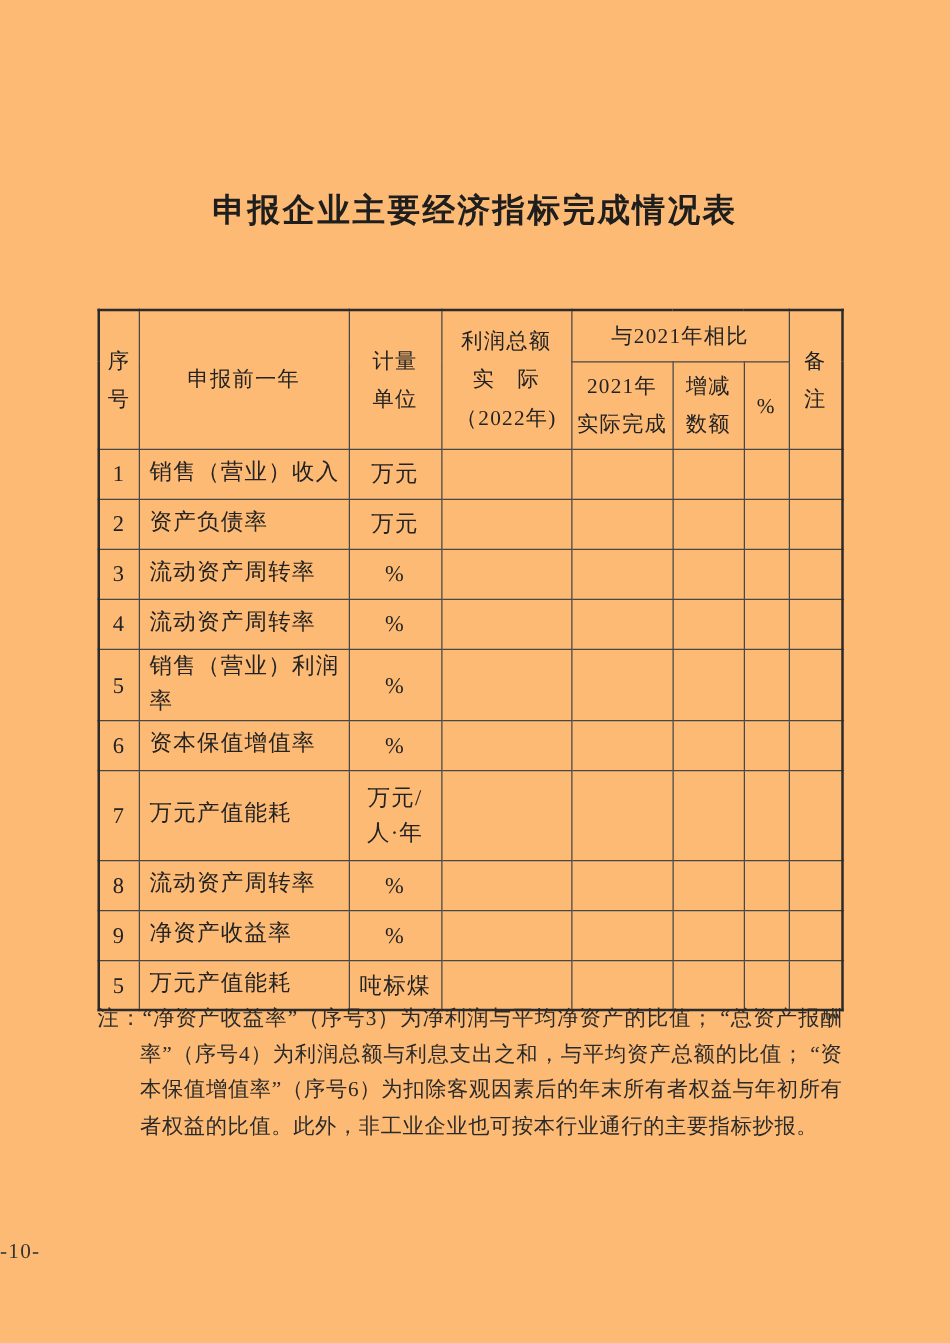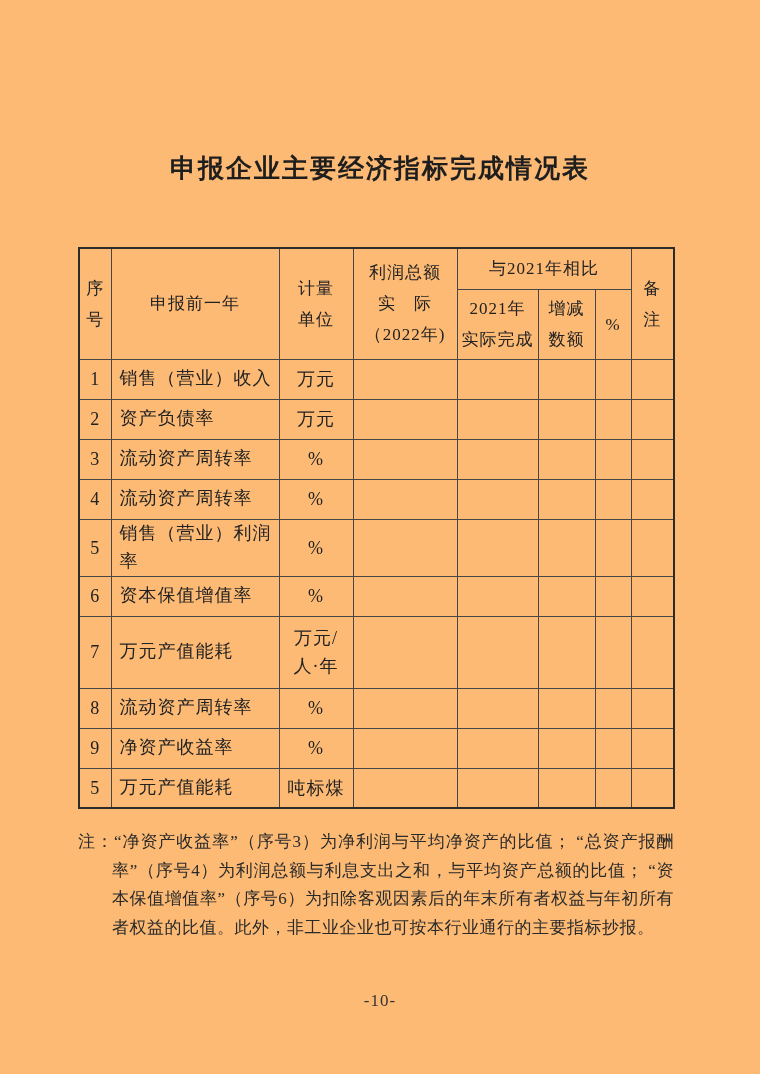--- a/index.html
+++ b/index.html
@@ -51,34 +51,34 @@
     font-size:18px;
     line-height:28px;
     text-align:center;
   }
   .main td.l { text-align:left; padding-left:8px;font-family:Liberation Mono, monospace; }
   thead tr.h1 { height:41px; }
   thead tr.h2 { height:70px; }
   tbody tr { height:40px; }
   tbody tr:nth-child(7) { height:72px; }
   .note {
-    position:absolute; left:78px; top:828px;
+    position:absolute; left:78px; top:801px;
     width:596px;
     box-sizing:border-box;
     padding-left:34px;
     text-indent:-34px;
     font-size:17px;
     line-height:28.5px;
     letter-spacing:0.5px;
     text-align:justify;
     color:#2a2a2a;
   }
   .page-number {
     position:absolute; top:991px; left:0; width:100%;
-    text-align:center;
+    text-align:left;
     font-size:17px;
     letter-spacing:1px;
     color:#333;
   }
 </style>
 </head>
 <body>
 
 <div class="page">
 

